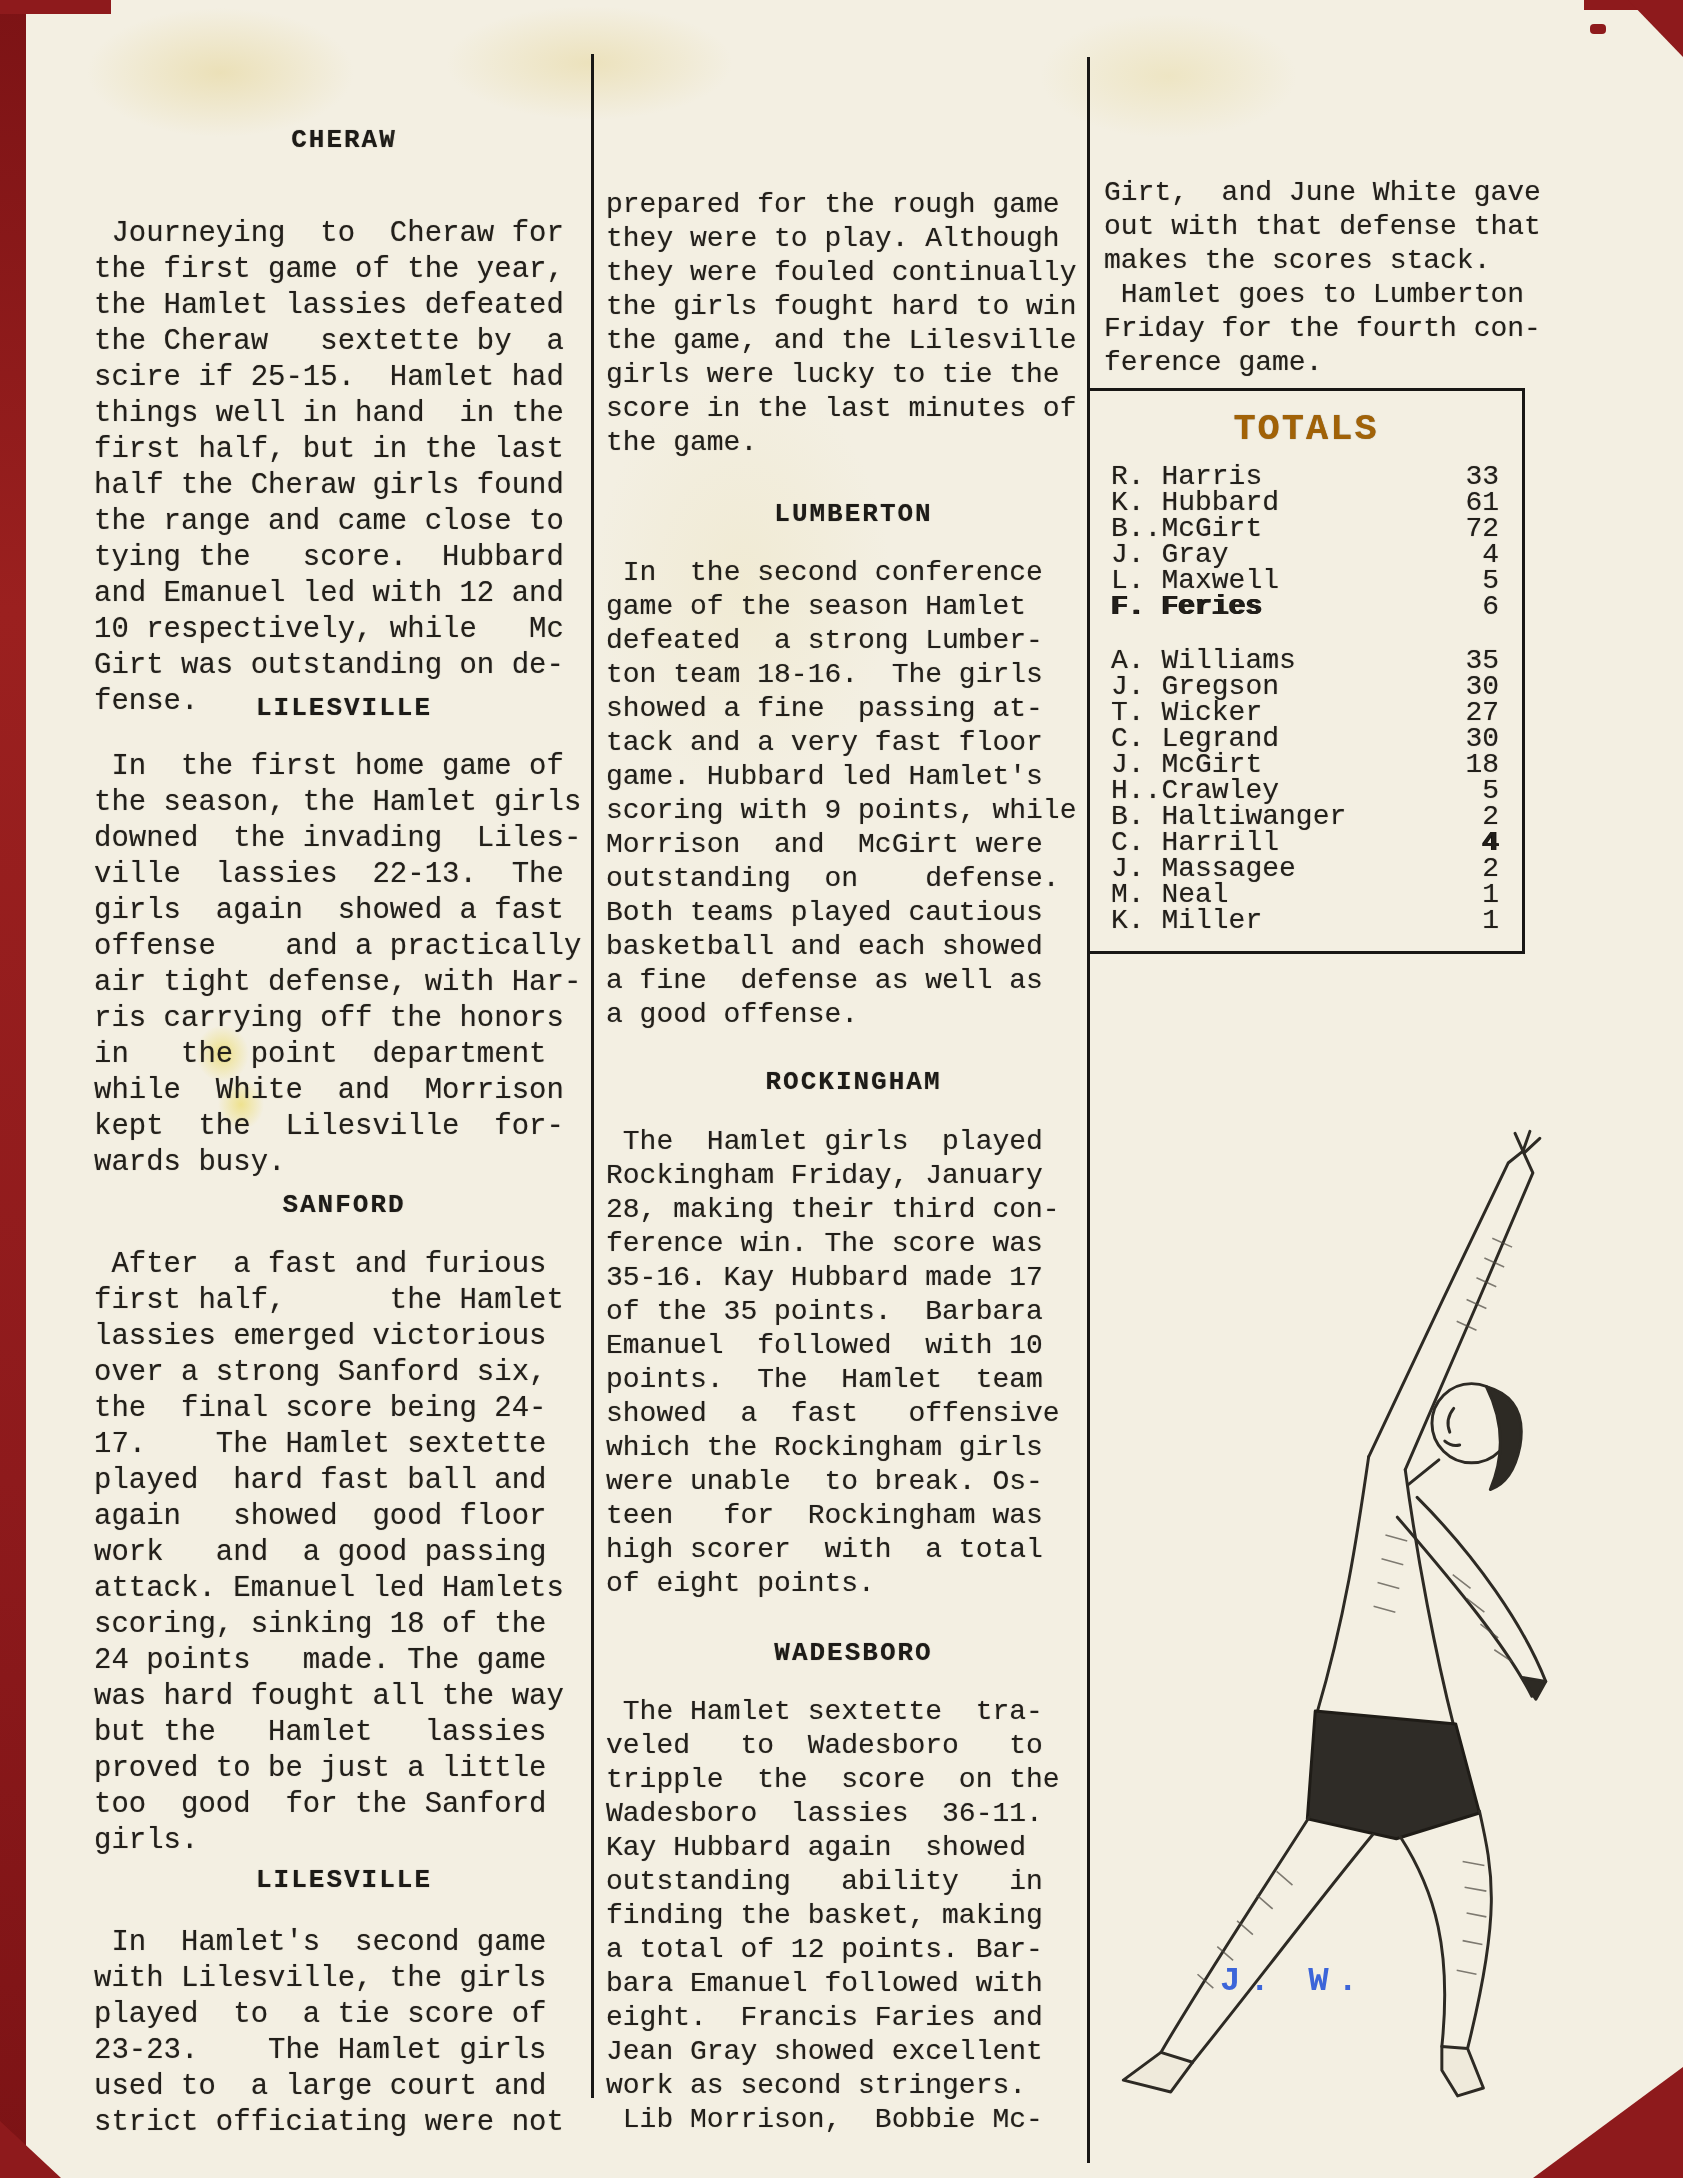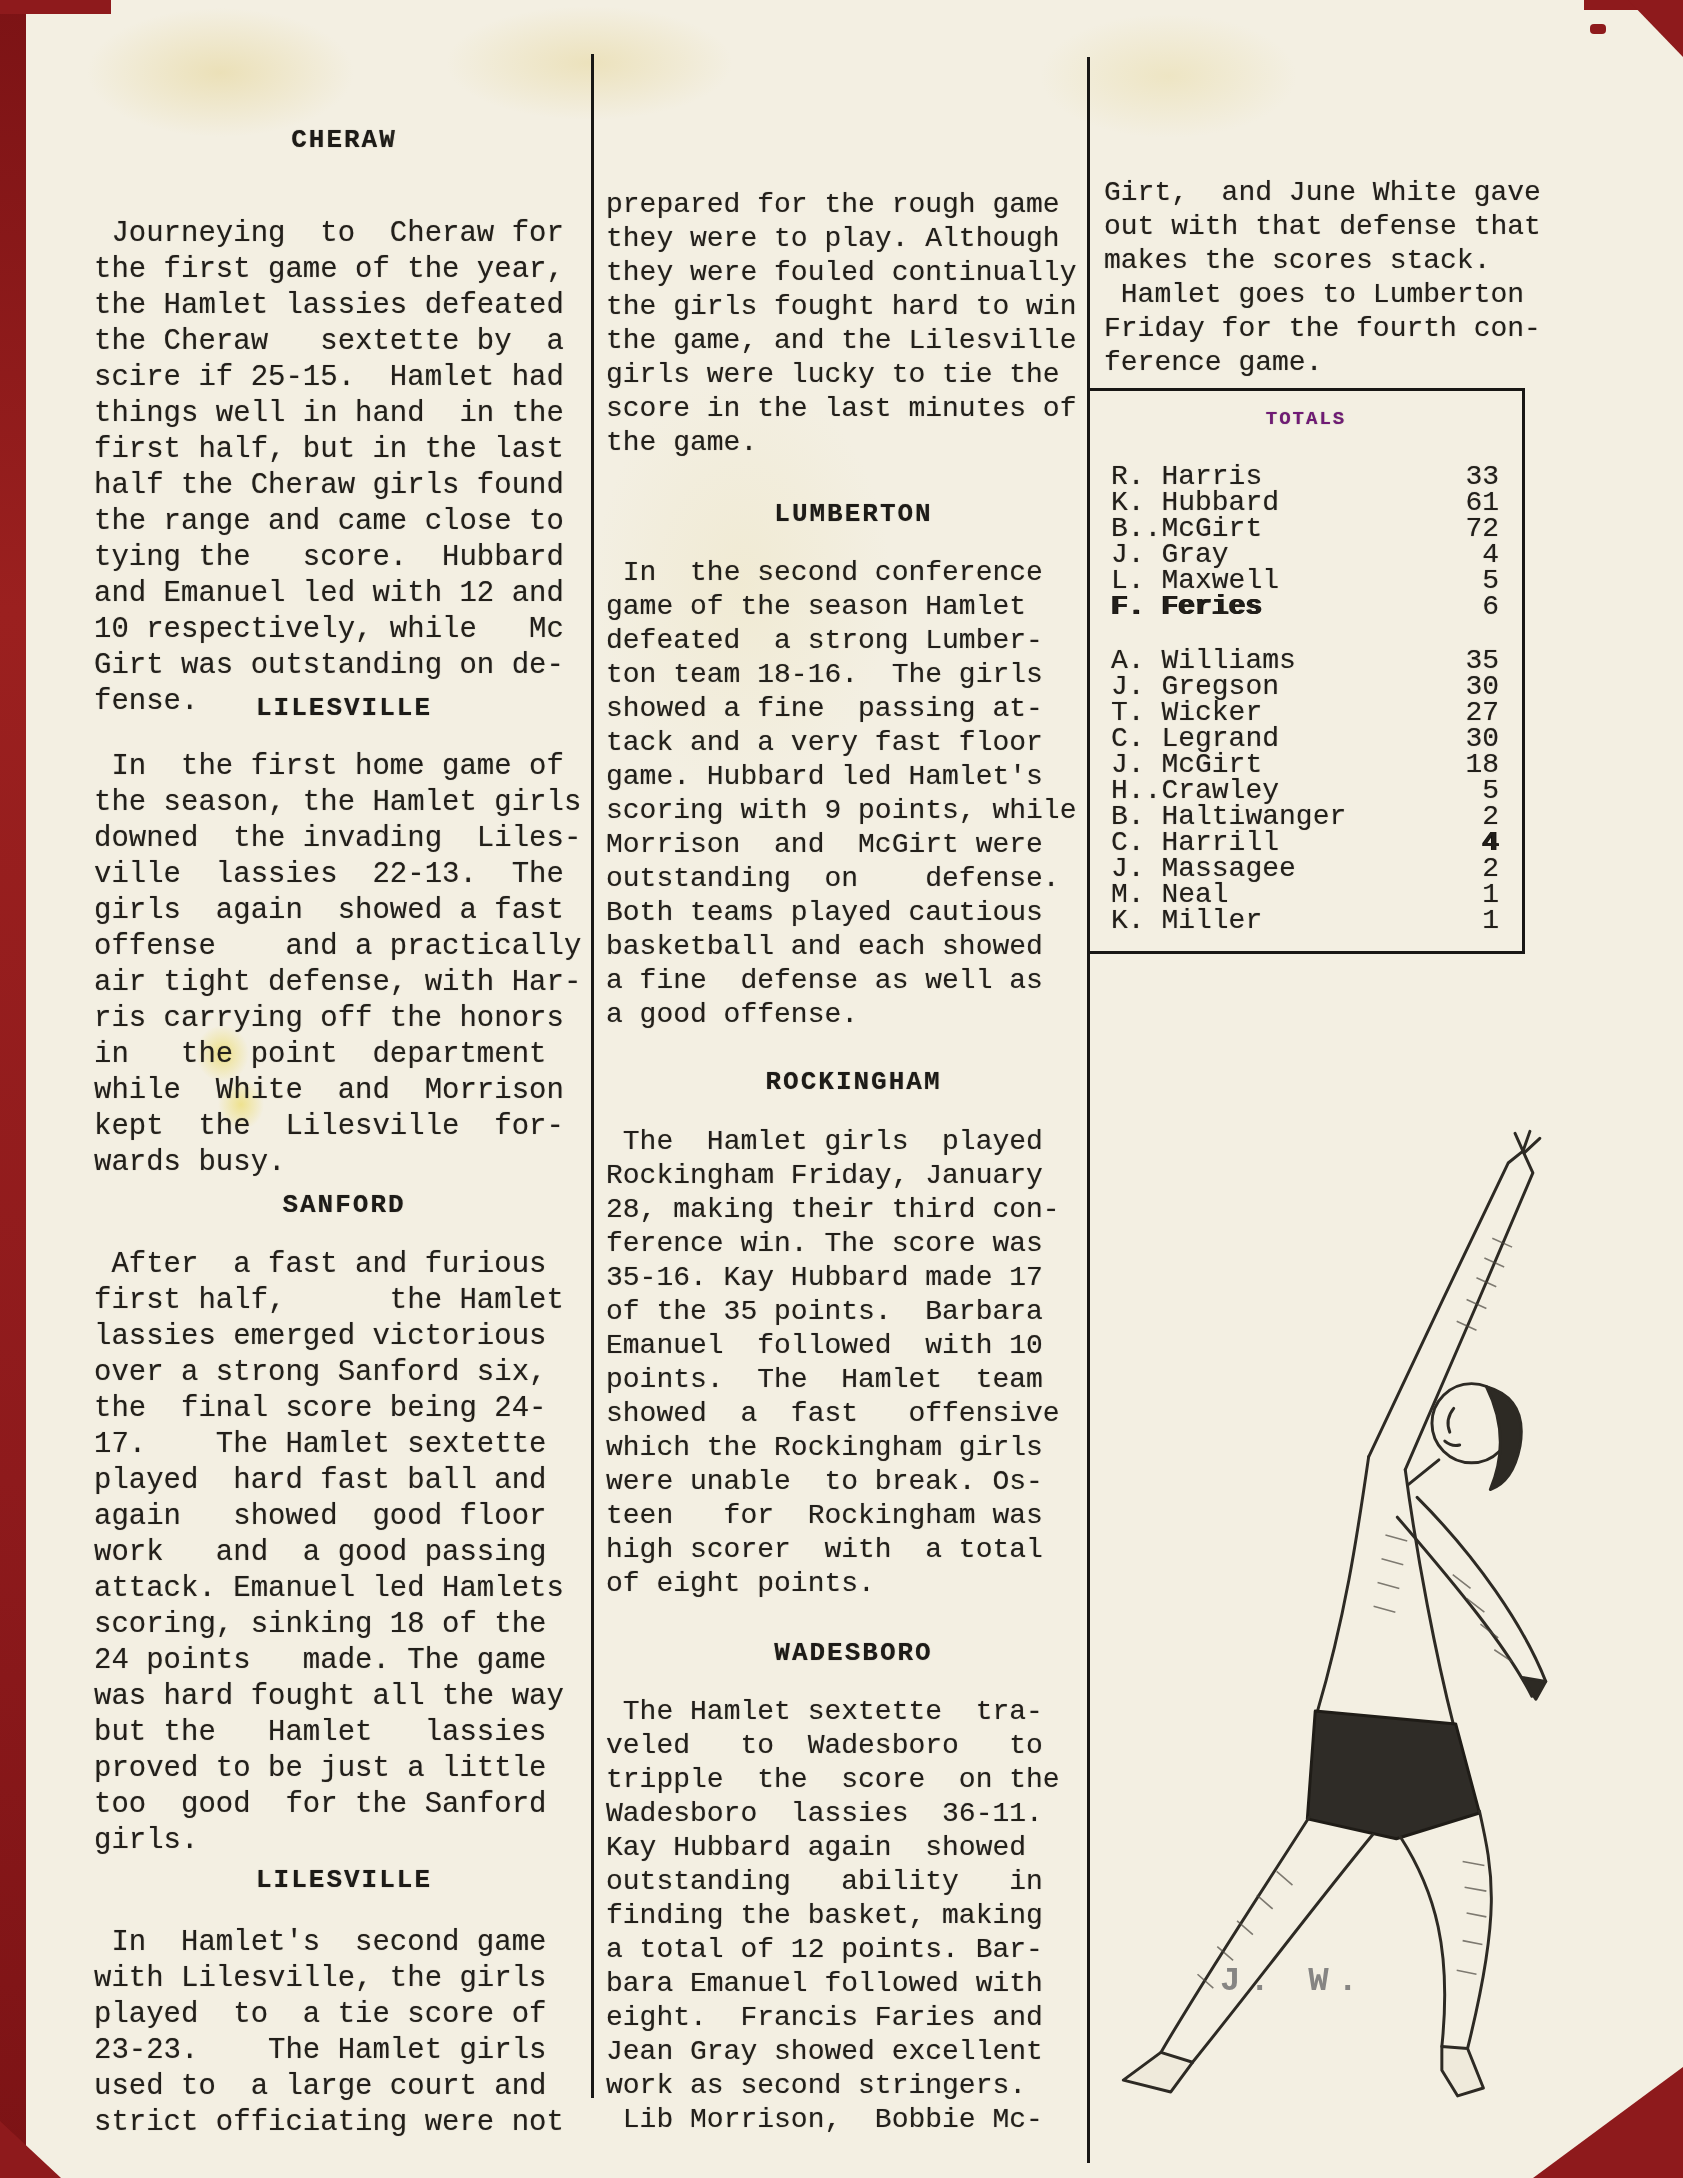--- a/index.html
+++ b/index.html
@@ -25,28 +25,28 @@
   .c2{left:606px;width:495px;font-size:28px;line-height:34px;}
   .c3{left:1104px;width:465px;font-size:28px;line-height:34px;}
   .hc1{left:94px;width:500px;}
   .hc2{left:606px;width:495px;}
   .fade{
     -webkit-mask-image:linear-gradient(90deg,#000 58%,rgba(0,0,0,.45) 80%,rgba(0,0,0,.7));
             mask-image:linear-gradient(90deg,#000 58%,rgba(0,0,0,.45) 80%,rgba(0,0,0,.7));
   }
   .totals-box{position:absolute;left:1087px;top:388px;width:432px;height:560px;border:3px solid #181715;}
   .totals-h{position:absolute;left:1087px;top:408px;width:438px;text-align:center;
-    font-size:19px;font-weight:bold;letter-spacing:2px;color:#701a75;
+    font-size:37px;font-weight:bold;letter-spacing:2px;color:#a16207;
     text-shadow:0 0 1px rgba(30,28,24,.55);}
   .tgroup{position:absolute;left:1111px;width:388px;}
   .trow{height:26px;display:flex;justify-content:space-between;
     font-size:28px;line-height:27px;color:#221f1a;text-shadow:0 0 1px rgba(34,31,26,.45);}
   .ovr{font-weight:bold;text-shadow:0.9px 0 0 #15130f,-0.9px 0 0 #15130f;}
   .initials{position:absolute;left:1220px;top:1962px;font-size:34px;font-weight:bold;
-    letter-spacing:9px;color:#737373;opacity:.85;}
+    letter-spacing:9px;color:#1d4ed8;opacity:.85;}
 </style>
 </head>
 <body>
 
 <div class="stain" style="left:87px;top:8px;width:267px;height:129px;background:radial-gradient(closest-side,rgba(222,200,115,.38),rgba(222,200,115,0));"></div>
 <div class="stain" style="left:446px;top:6px;width:287px;height:114px;background:radial-gradient(closest-side,rgba(222,200,115,.34),rgba(222,200,115,0));"></div>
 <div class="stain" style="left:1040px;top:14px;width:257px;height:124px;background:radial-gradient(closest-side,rgba(225,206,125,.3),rgba(225,206,125,0));"></div>
 <div class="stain" style="left:594px;top:376px;width:297px;height:416px;background:radial-gradient(closest-side,rgba(228,212,145,.18),rgba(228,212,145,0));"></div>
 <div class="stain" style="left:196px;top:1025px;width:53px;height:57px;background:radial-gradient(closest-side,rgba(233,212,60,.55),rgba(233,212,60,0));"></div>
 <div class="stain" style="left:218px;top:1079px;width:46px;height:51px;background:radial-gradient(closest-side,rgba(233,212,60,.5),rgba(233,212,60,0));"></div>

